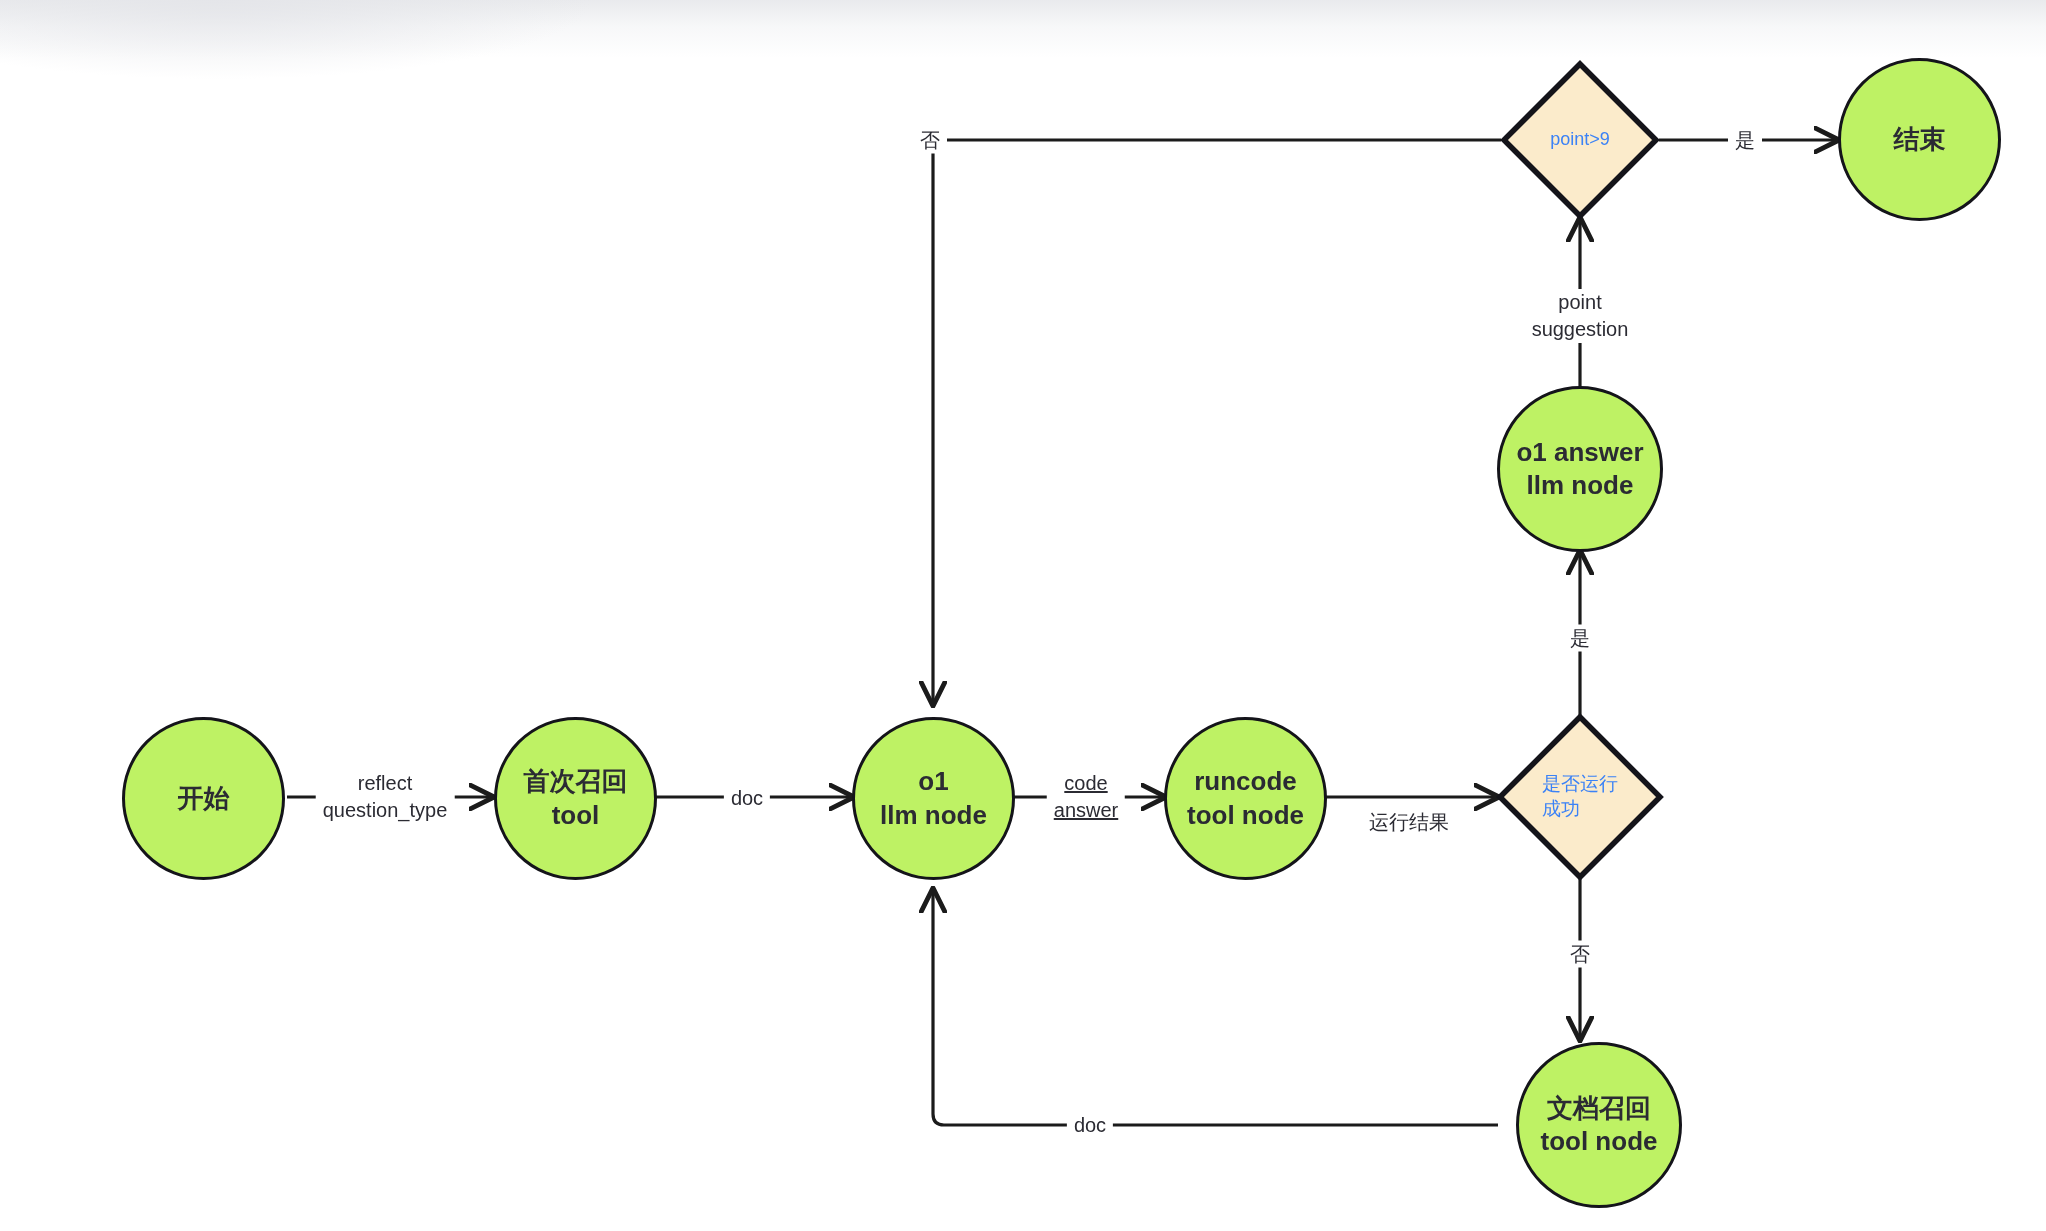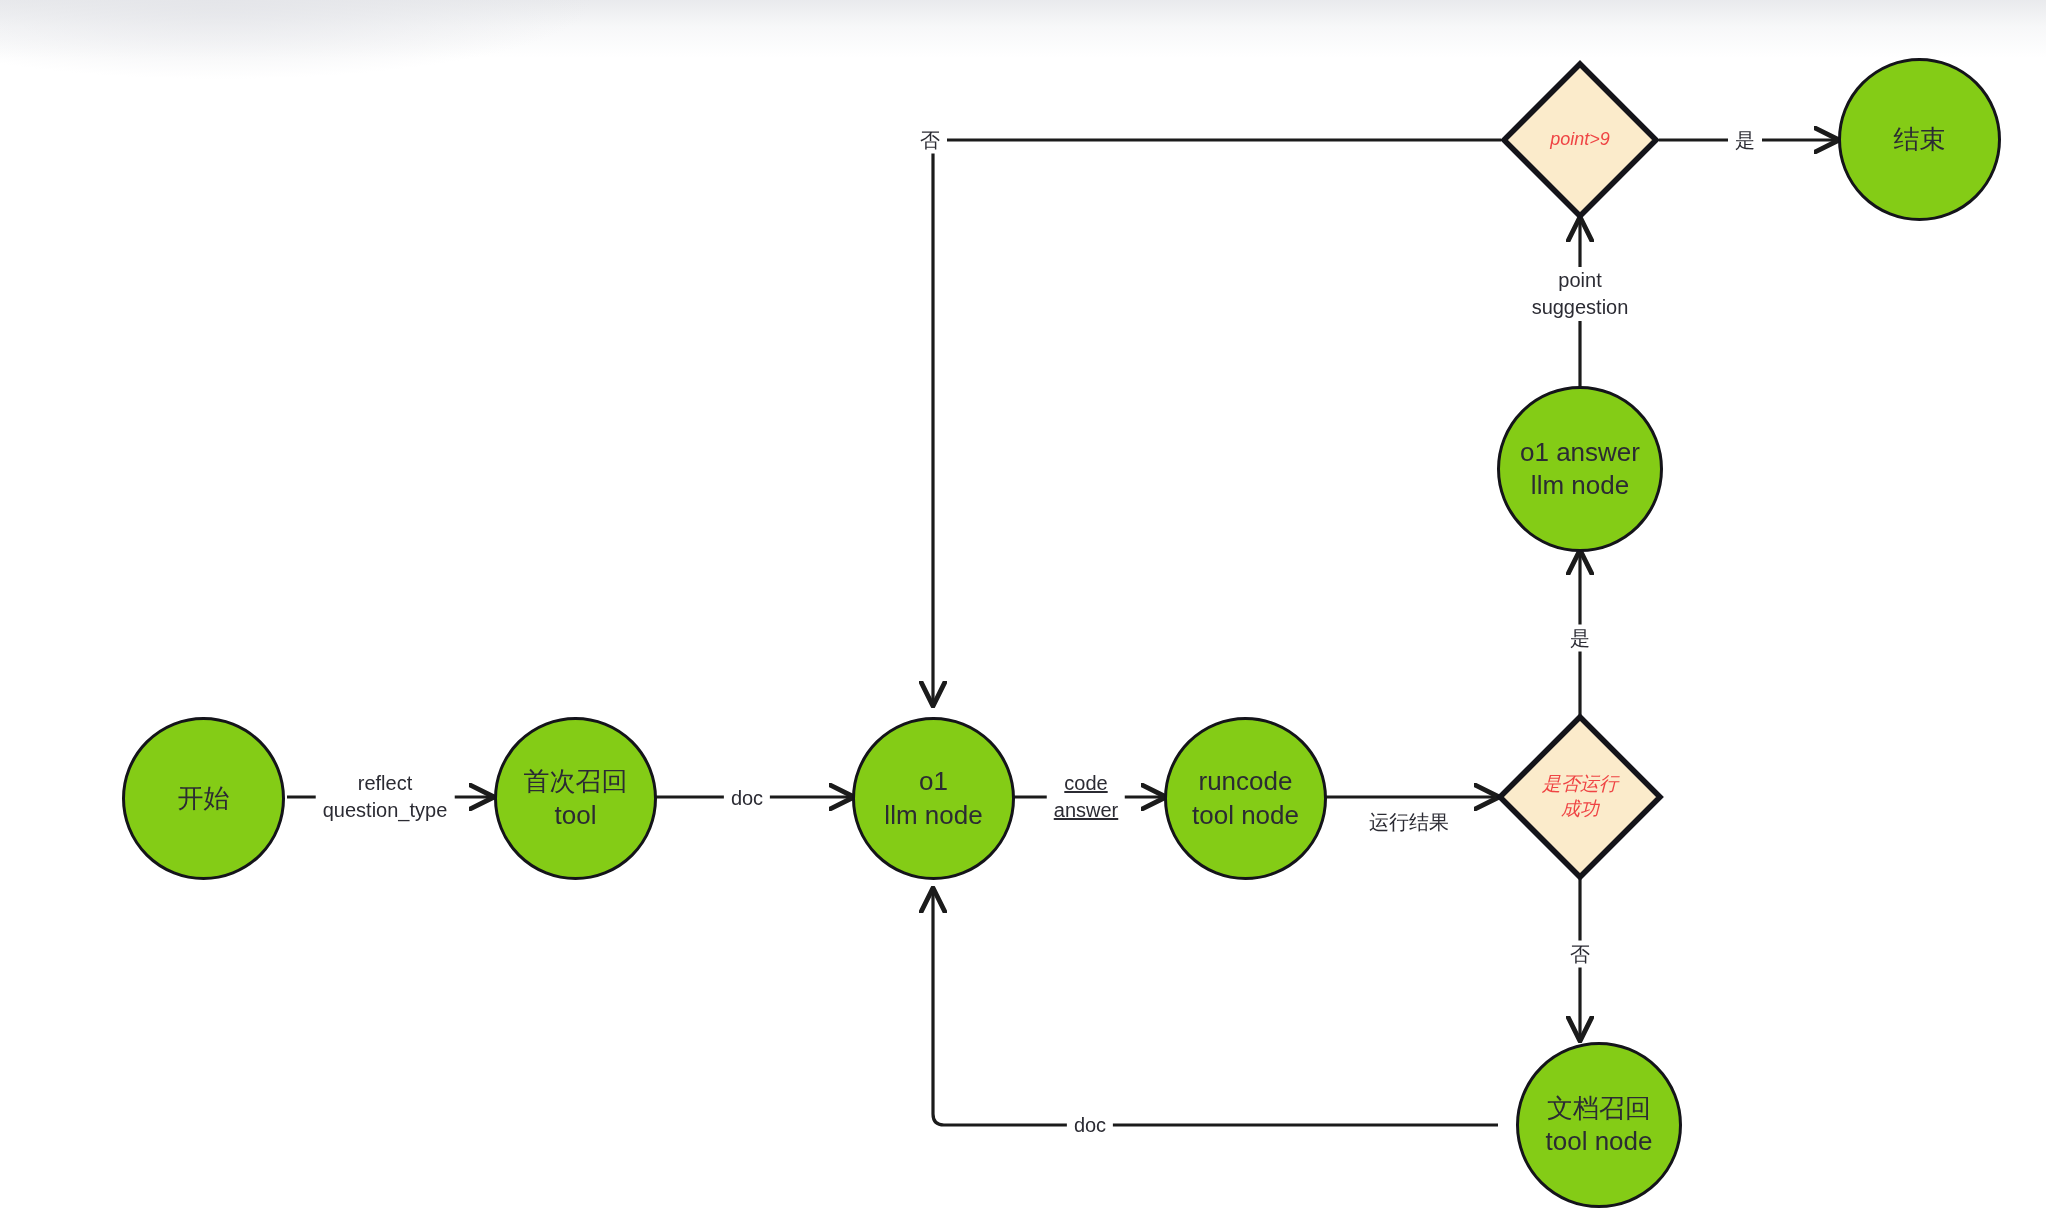--- a/index.html
+++ b/index.html
@@ -48,44 +48,44 @@
     display: flex;
     align-items: center;
     justify-content: center;
     text-align: center;
     color: #2b2b33;
     line-height: 1.28;
     user-select: none;
   }
   .node-circle {
     border-radius: 50%;
-    background: #84cc16;
+    background: #bef264;
     border: 3.2px solid #14141a;
     font-size: 26px;
+    font-weight: bold;
   }
   .node-diamond-wrap {
     position: absolute;
     display: flex;
     align-items: center;
     justify-content: center;
   }
   .diamond-shape {
     position: absolute;
     left: 0; top: 0;
     width: 100%;
     height: 100%;
   }
   .diamond-label {
     position: relative;
     z-index: 2;
-    text-align: center;
-    color: #ef4444;
+    text-align: left;
+    color: #3b82f6;
     line-height: 1.3;
     user-select: none;
-    font-style: italic;
   }
   .edge-label {
     position: absolute;
     color: #2b2b33;
     font-size: 20px;
     line-height: 1.35;
     text-align: center;
     white-space: nowrap;
     user-select: none;
     transform: translate(-50%, -50%);
@@ -216,21 +216,21 @@
   </div>
 
   <div class="edge-label cjk" style="left:1580px; top:638px;">
     <span class="node-line">是</span>
   </div>
 
   <div class="edge-label cjk" style="left:1580px; top:954px;">
     <span class="node-line">否</span>
   </div>
 
-  <div class="edge-label" style="left:1580px; top:294px;">
+  <div class="edge-label" style="left:1580px; top:316px;">
     <span class="node-line">point</span>
     <span class="node-line">suggestion</span>
   </div>
 
   <div class="edge-label cjk" style="left:1745px; top:140px;">
     <span class="node-line">是</span>
   </div>
 
   <div class="edge-label cjk" style="left:930px; top:140px;">
     <span class="node-line">否</span>

